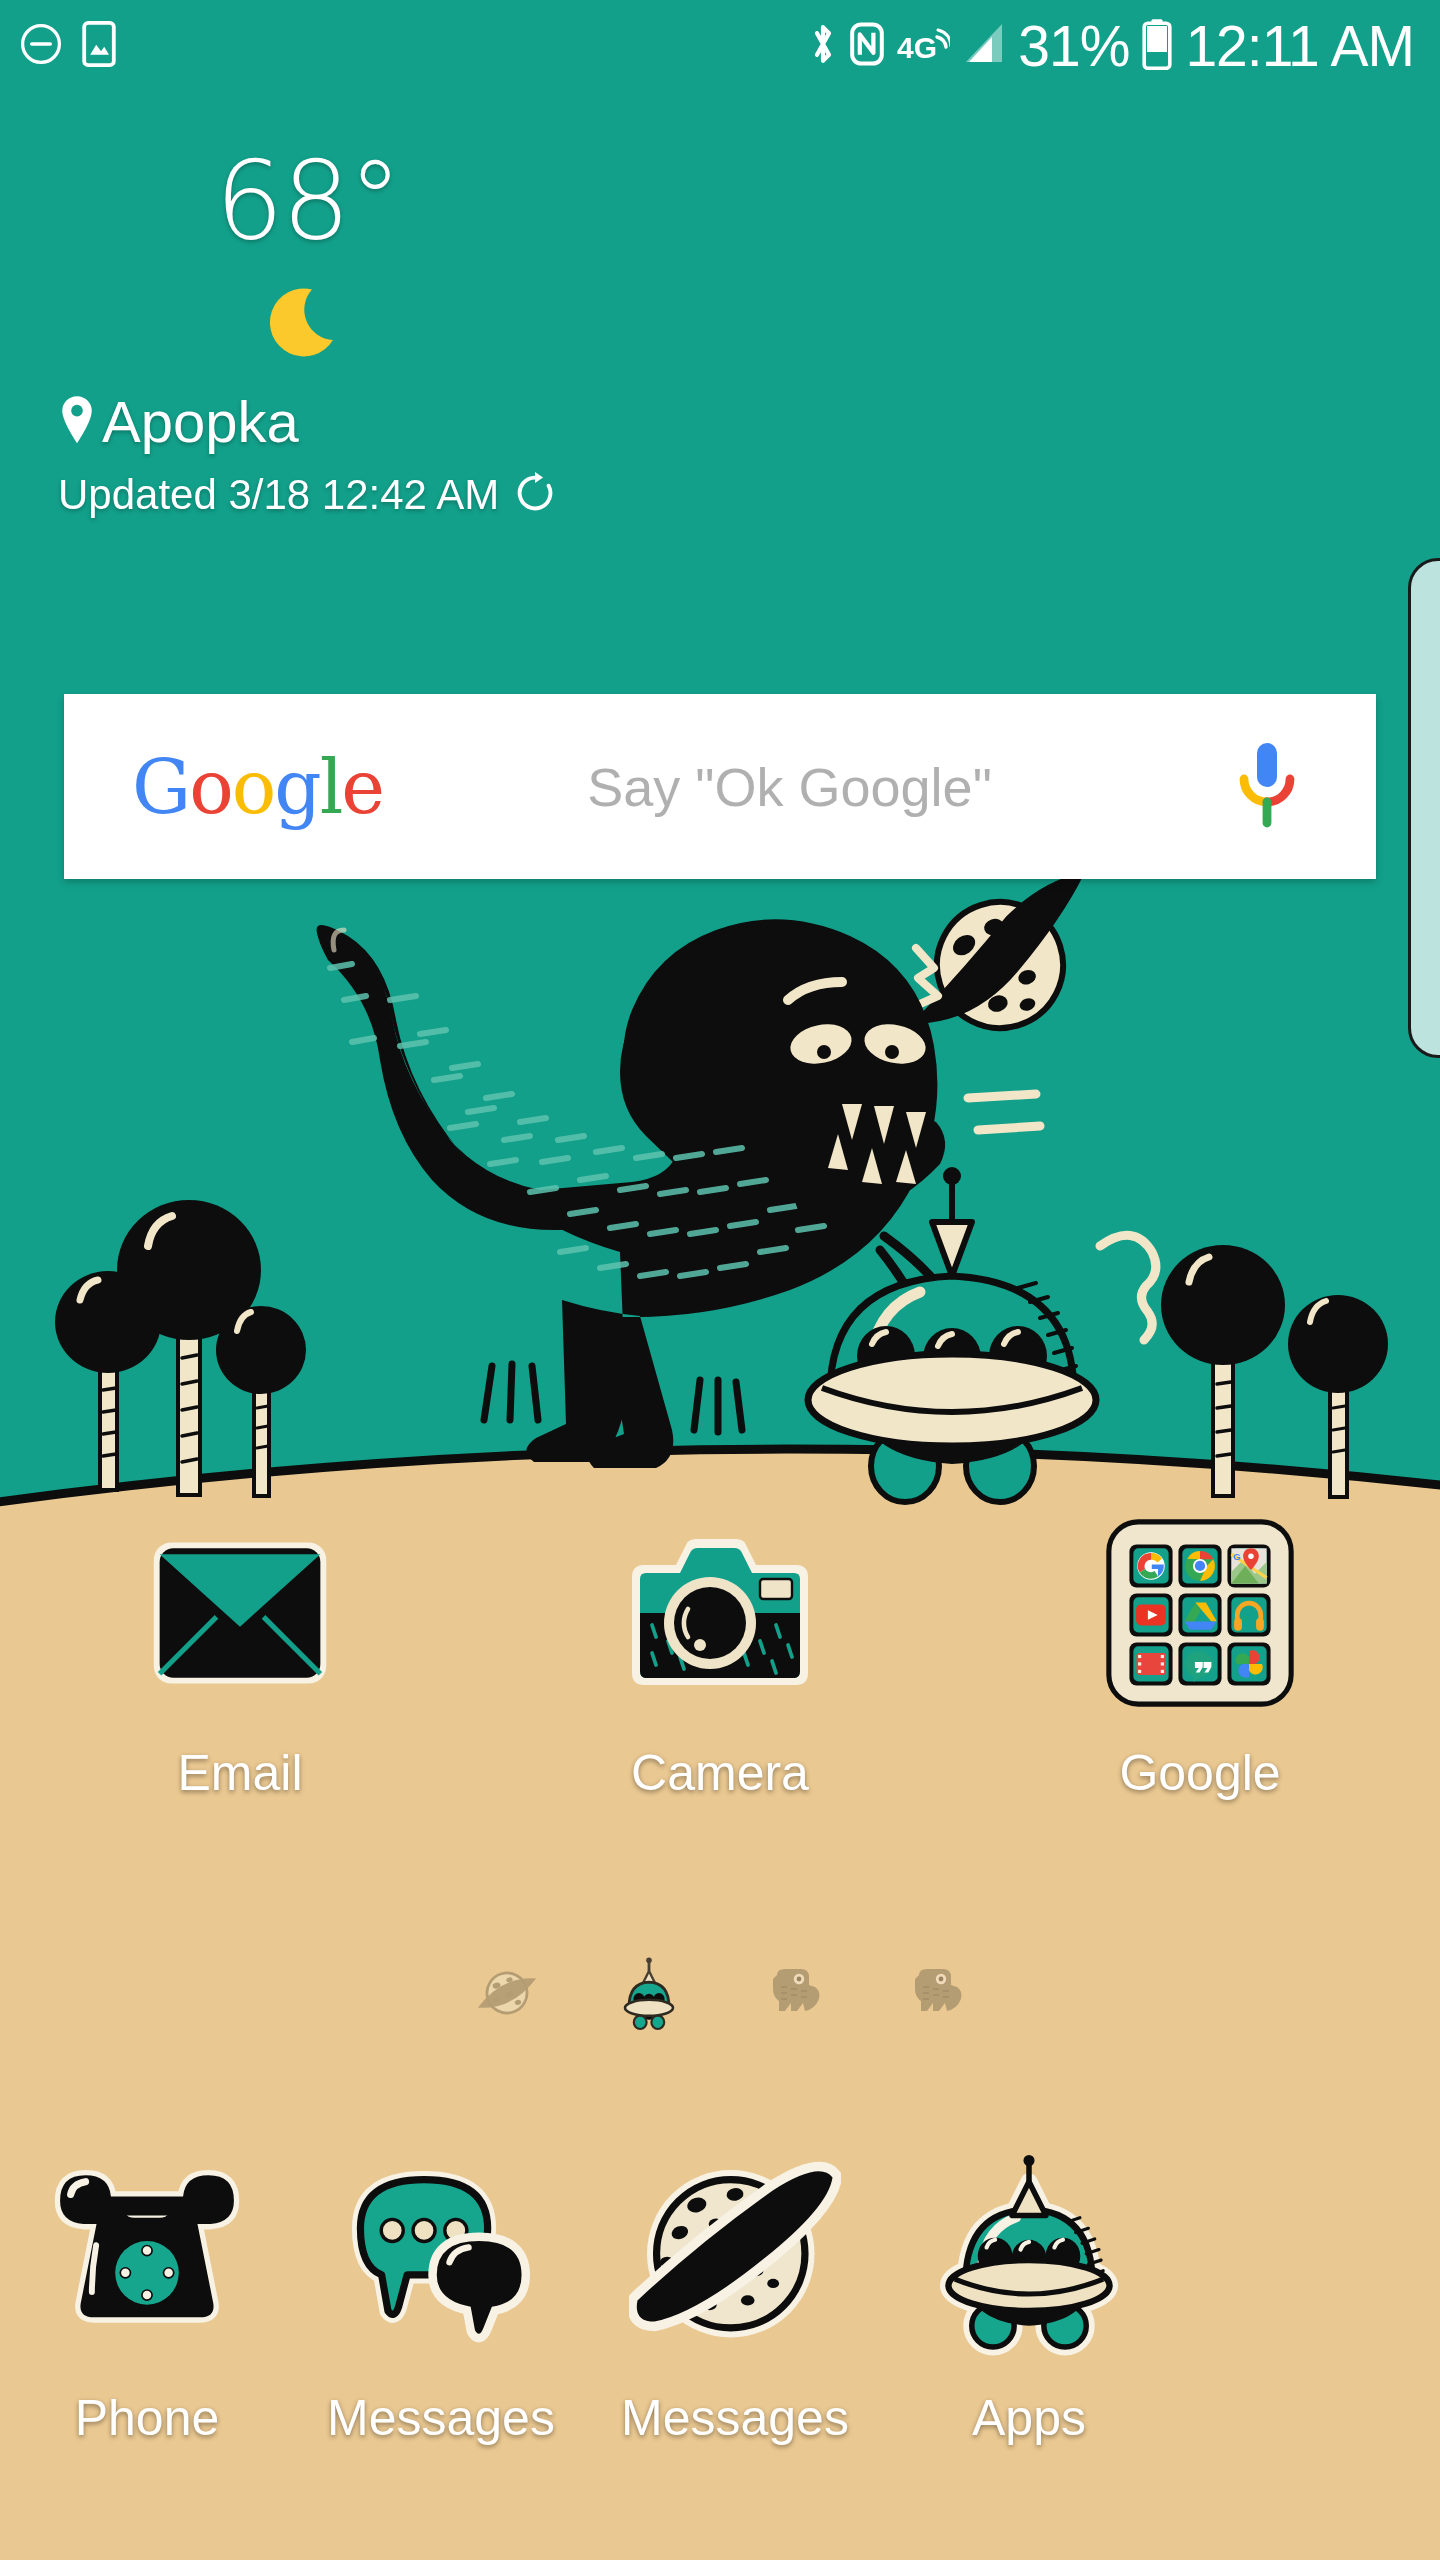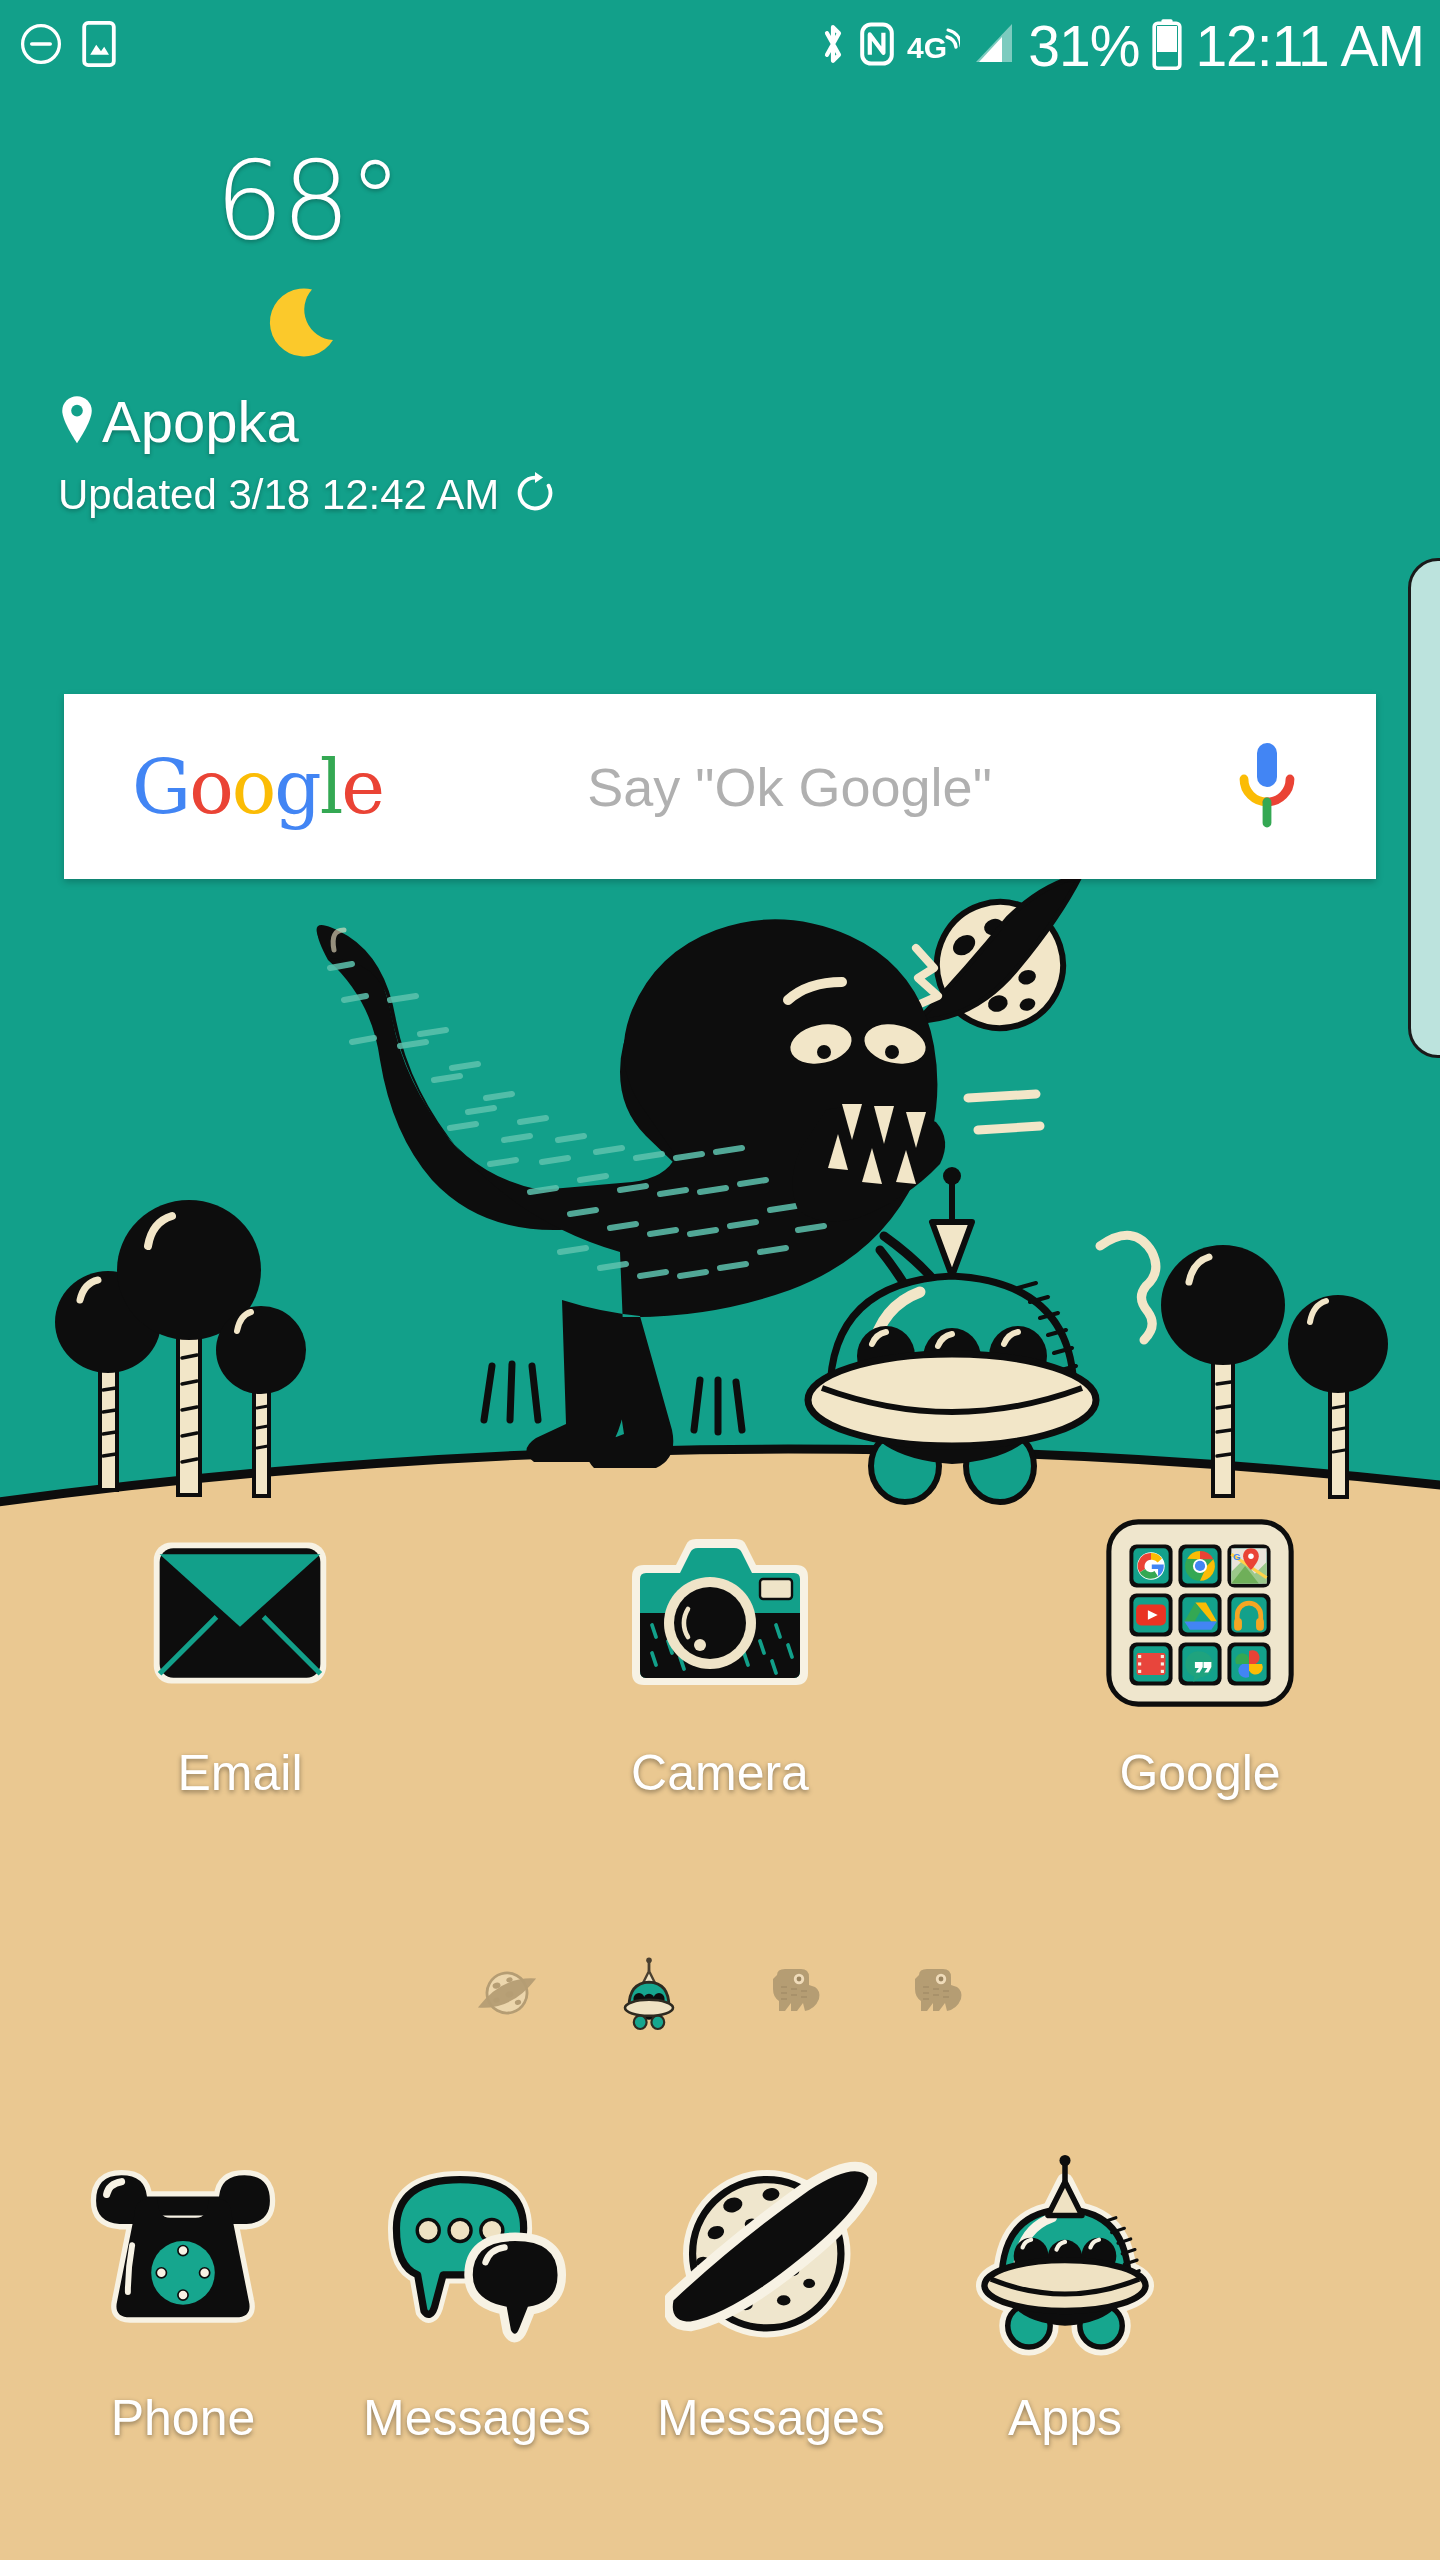--- a/index.html
+++ b/index.html
@@ -13,21 +13,21 @@
   .screen { position:absolute; inset:0; width:1440px; height:2560px; overflow:hidden; }
 
   
   .wallpaper { position:absolute; inset:0; z-index:0; }
   .wallpaper svg { display:block; width:1440px; height:2560px; }
 
   
   .statusbar {
     position:absolute; top:0; left:0; width:1440px; height:92px;
     display:flex; align-items:center; z-index:30;
-    padding:0 16px 0 18px;
+    padding:0 26px 0 18px;
   }
   .sb-left { display:flex; align-items:center; gap:16px; }
   .sb-right { margin-left:auto; display:flex; align-items:center; gap:11px; }
   .sb-text {
     color:#ffffff; font-size:57px; font-weight:400; letter-spacing:-1px;
     line-height:1;
   }
   .sb-icon { display:block; }
 
   
@@ -98,21 +98,21 @@
     position:absolute; left:0; top:1955px; width:1440px;
     display:flex; justify-content:center; align-items:center; gap:66px;
     z-index:20;
   }
   .pd { width:76px; height:76px; display:flex; align-items:center; justify-content:center; }
   .pd.inactive { opacity:0.55; }
 
   
   .dock {
     position:absolute; left:0; top:2150px; width:1176px;
-    display:flex; z-index:20;margin-left:36px;
+    display:flex; z-index:20;
   }
   .dock .app-ico { width:215px; height:215px; }
   .dock .app-label { margin-top:24px; }
 </style>
 </head>
 <body>
 
 <div class="screen">
 
   <div class="wallpaper">

